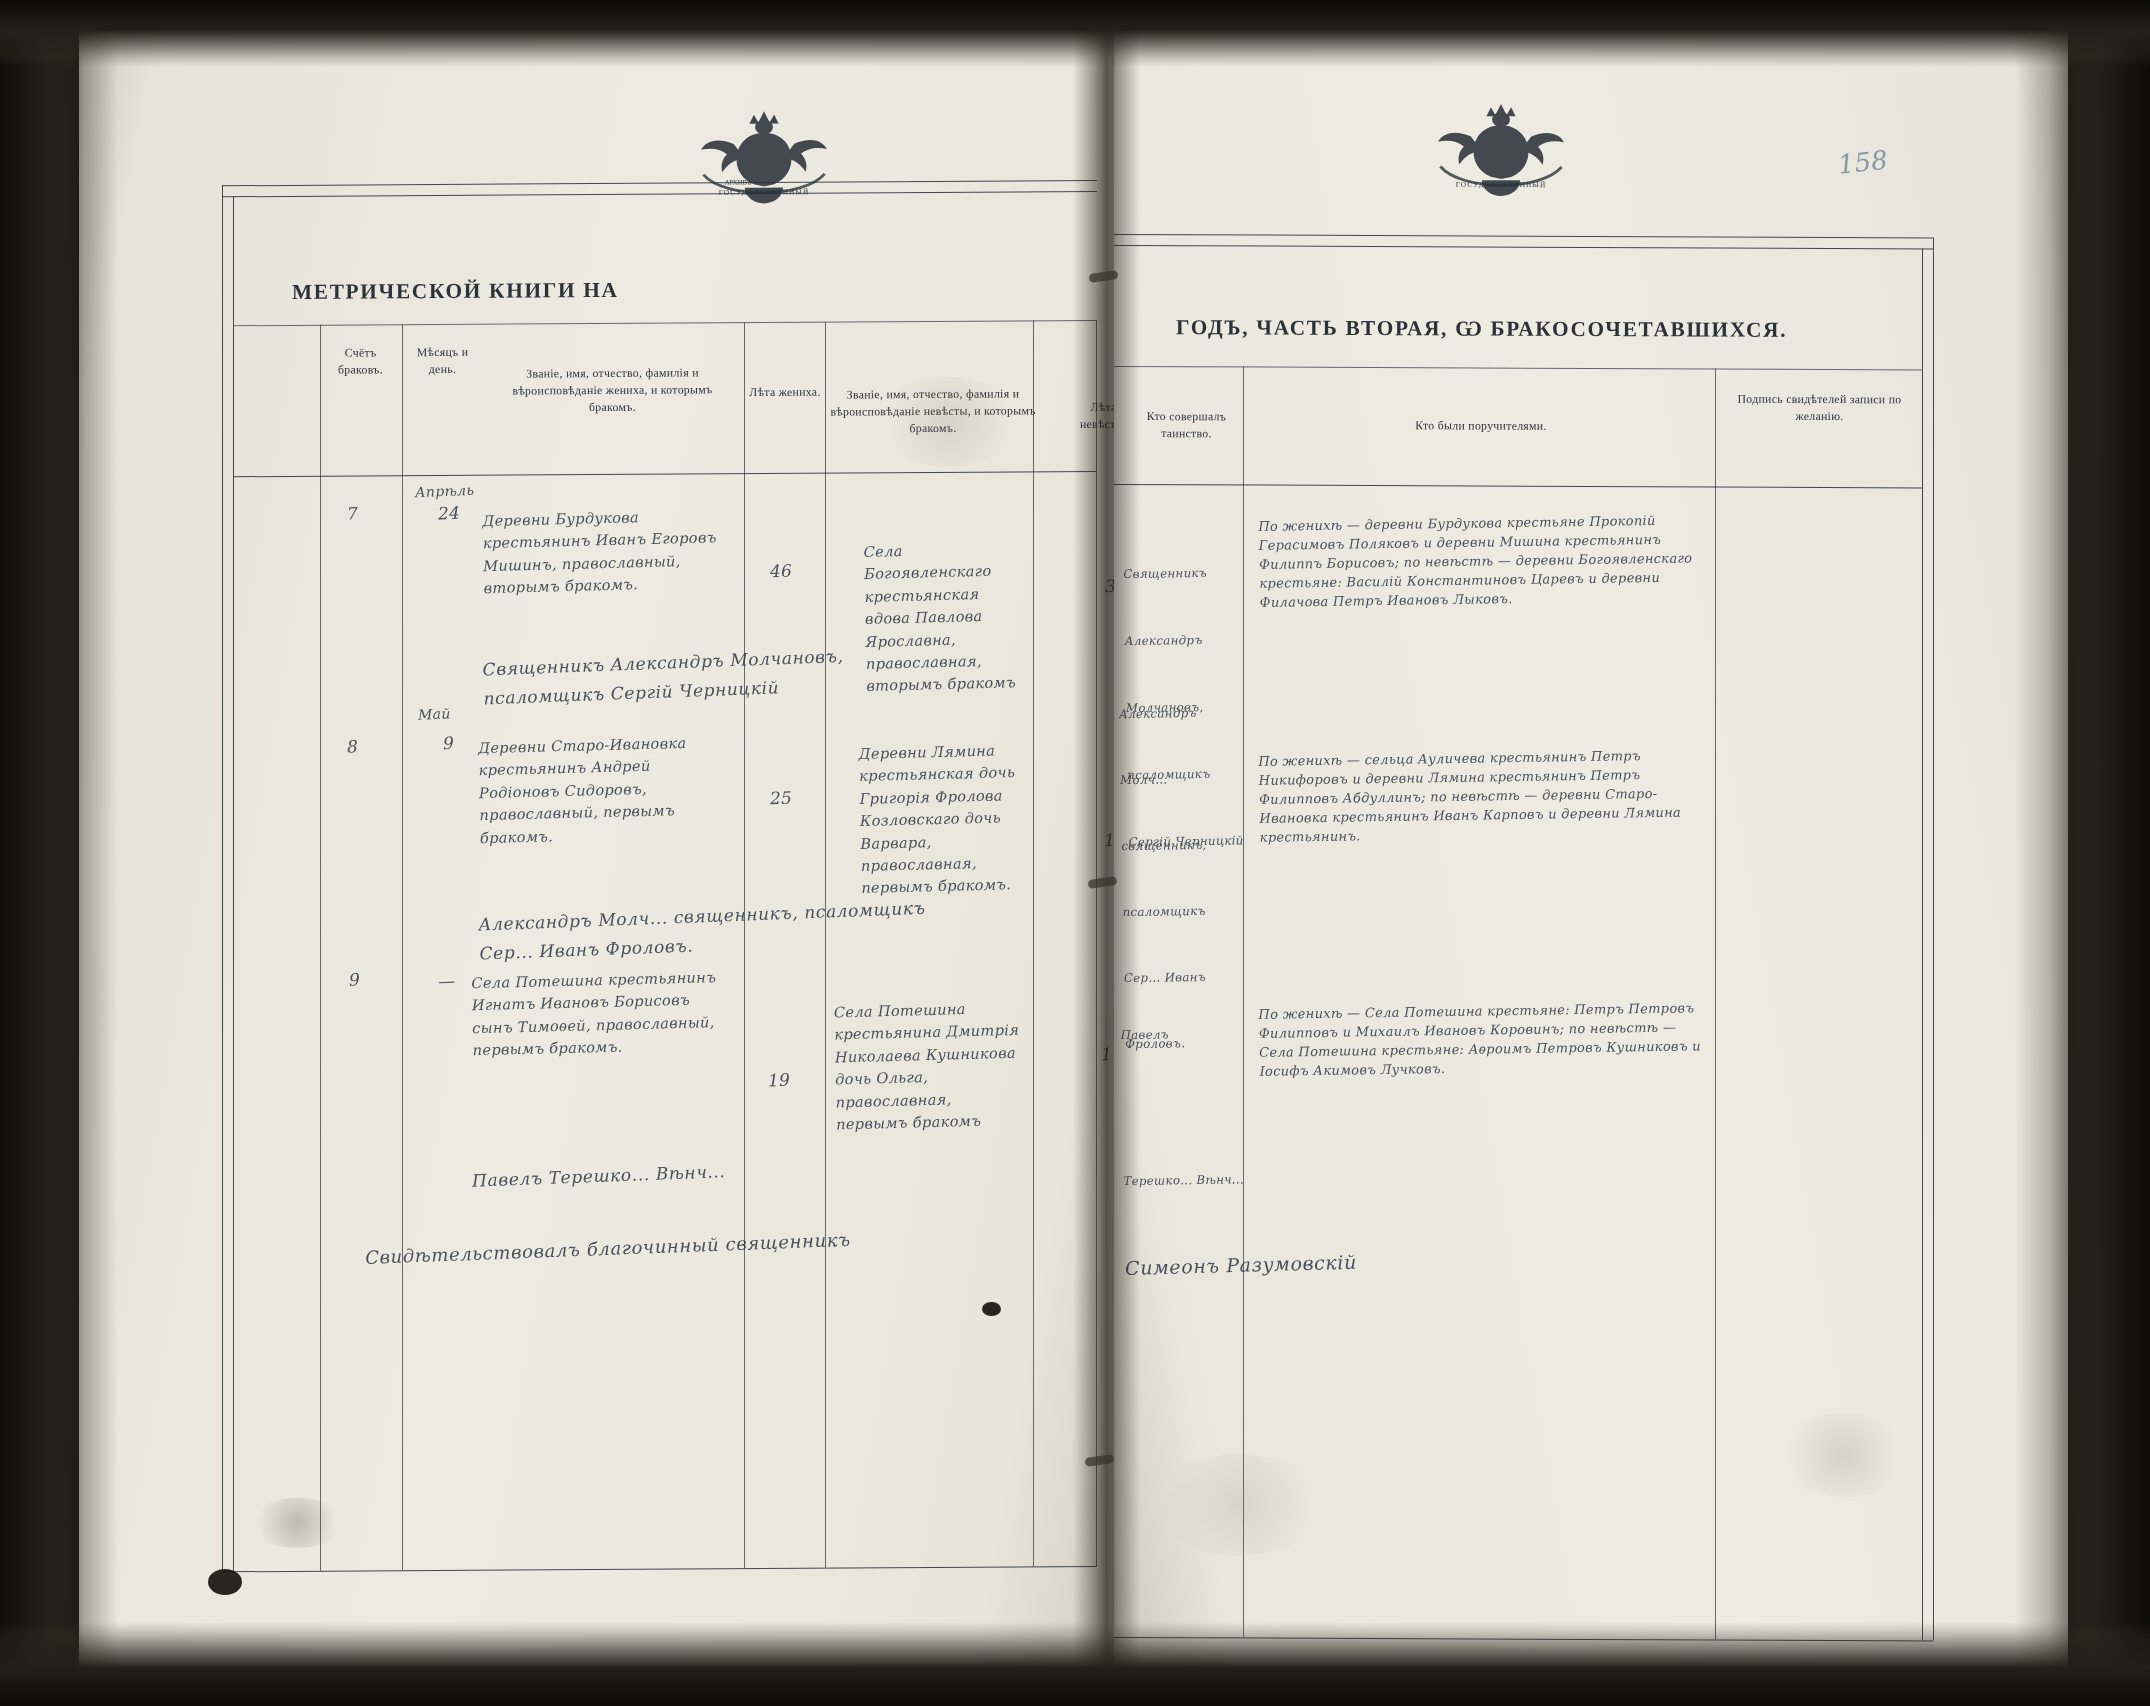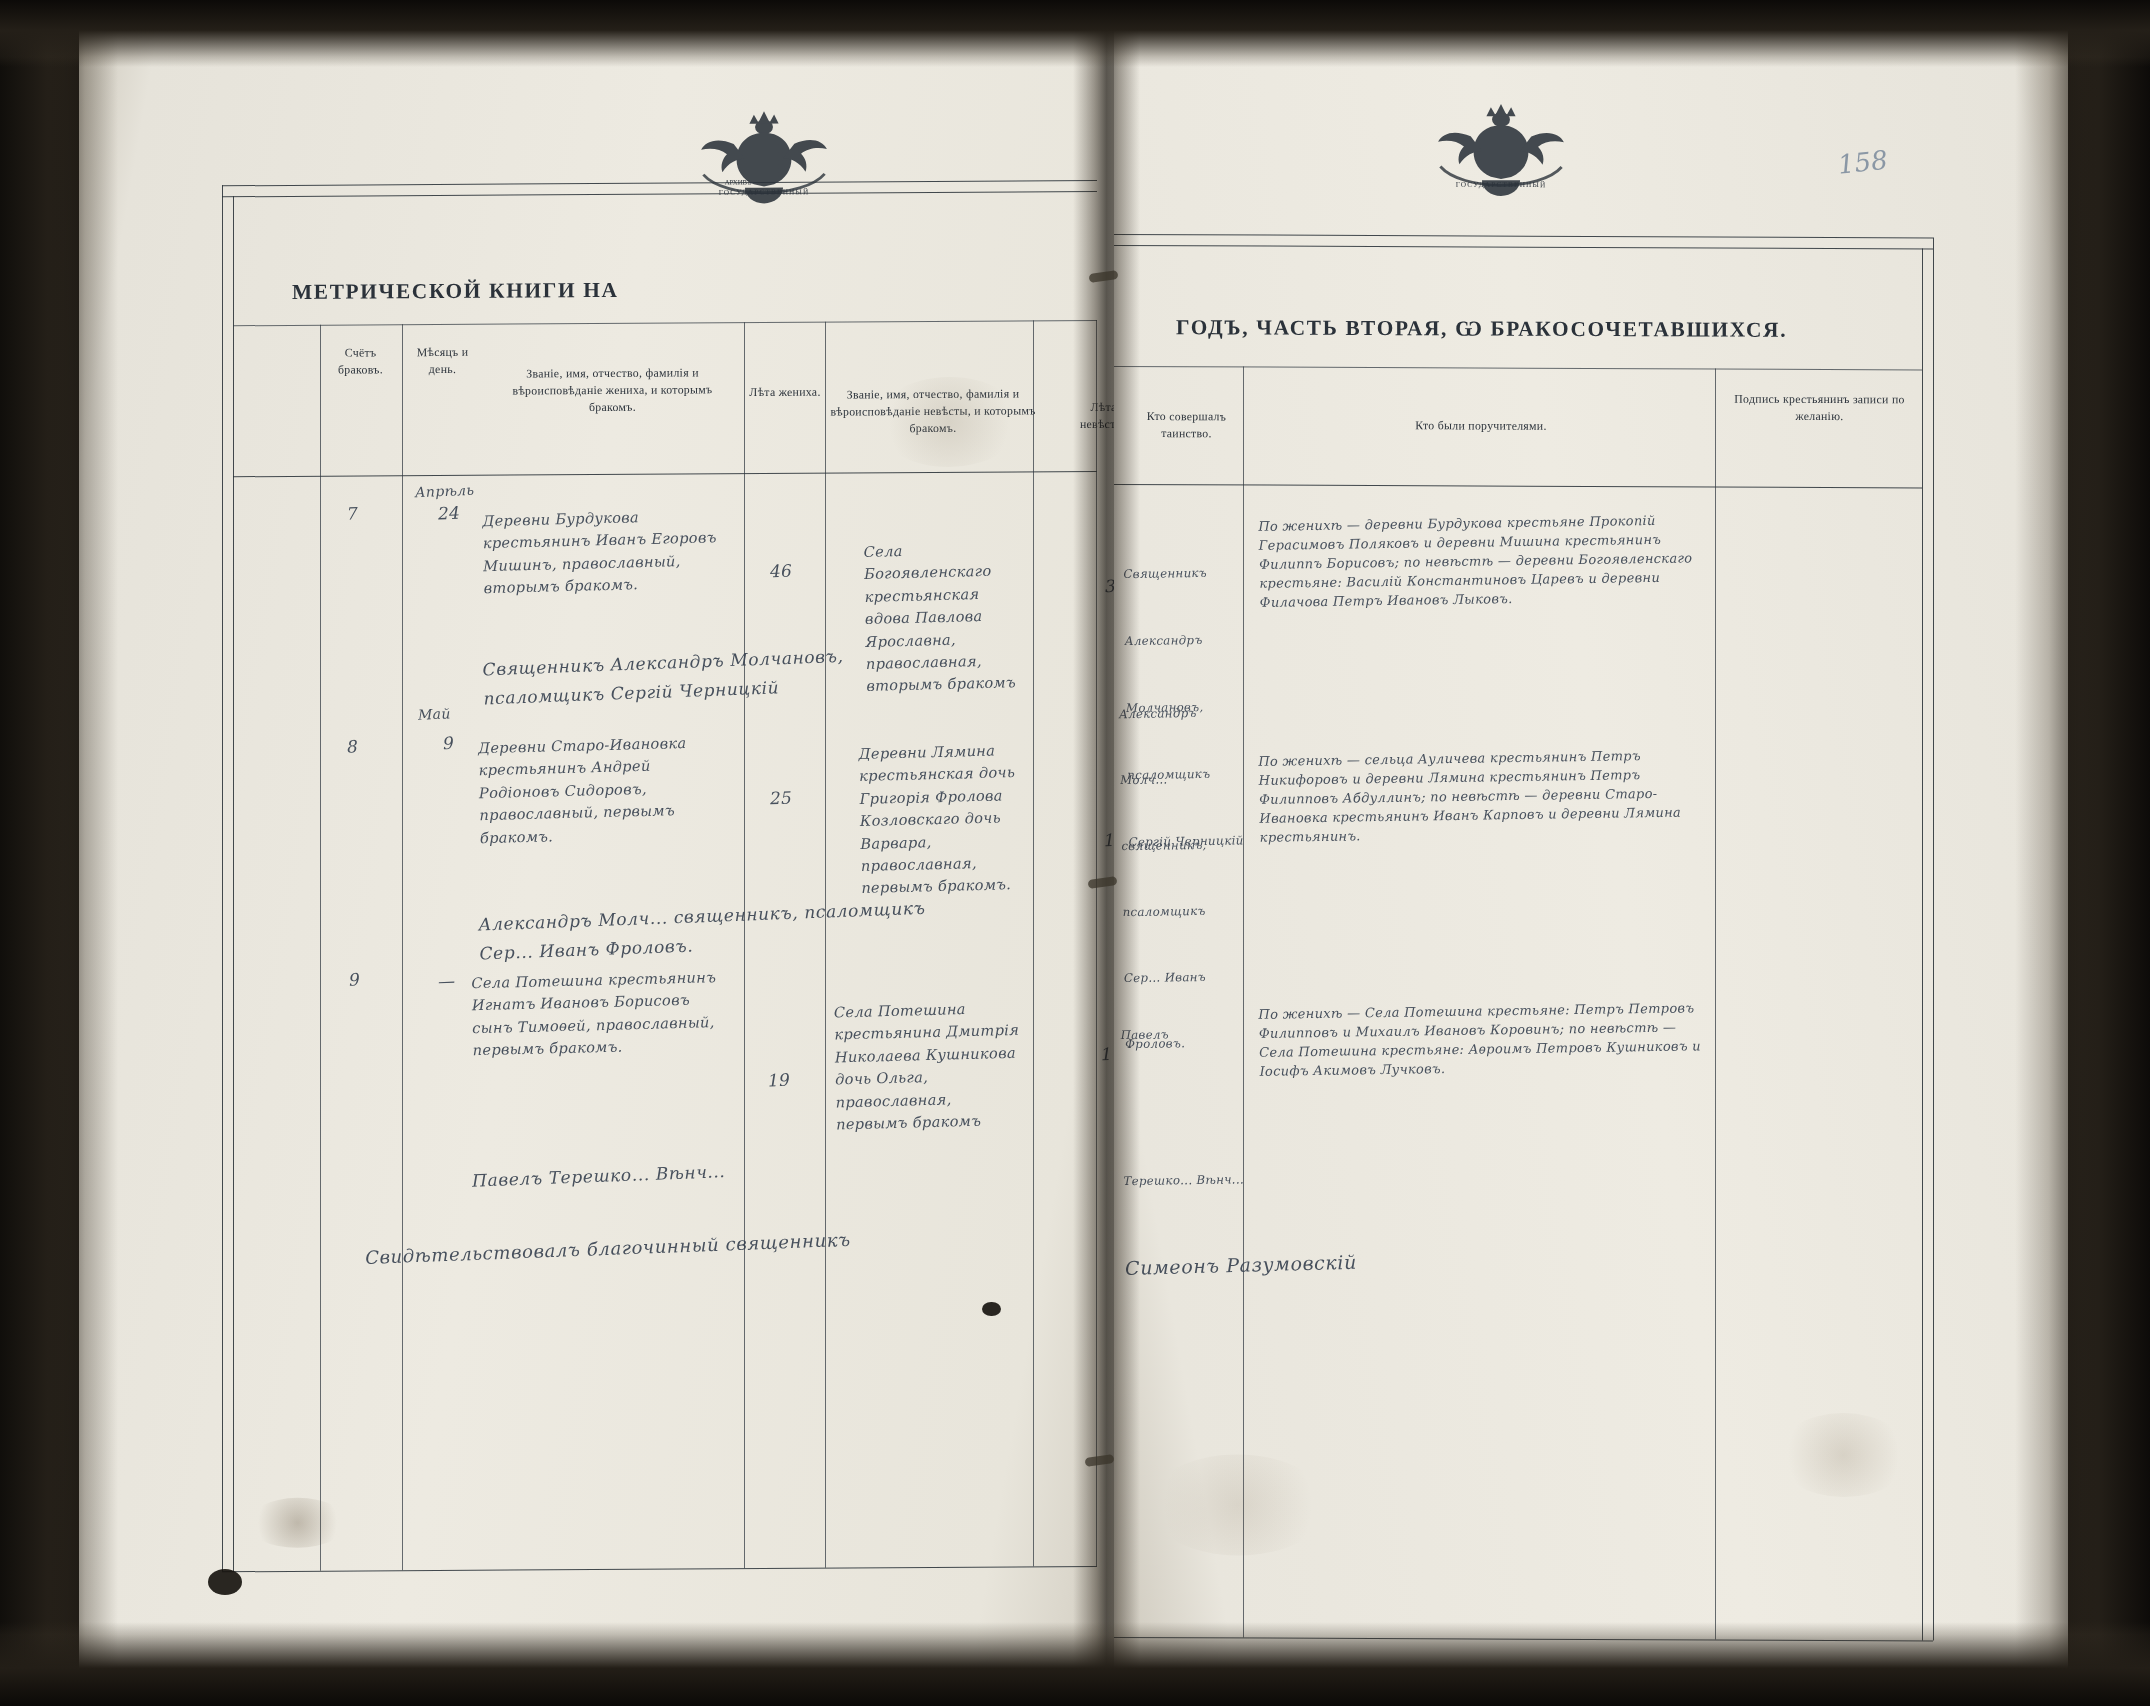--- a/index.html
+++ b/index.html
@@ -321,21 +321,21 @@
 
       <div class="ruled hline" style="left:0px; top:348px; width:808px;"></div>
       <div class="ruled hline thick" style="left:0px; top:466px; width:808px;"></div>
 
       <div class="ruled vline" style="left:129px; top:348px; height:1271px;"></div>
       <div class="ruled vline" style="left:601px; top:348px; height:1271px;"></div>
 
       <div class="colhead" style="left:19px; top:390px; width:107px;">Кто совершалъ
 таинство.</div>
       <div class="colhead" style="left:137px; top:398px; width:460px;">Кто были поручителями.</div>
-      <div class="colhead" style="left:606px; top:370px; width:199px;">Подпись крестьянинъ
+      <div class="colhead" style="left:606px; top:370px; width:199px;">Подпись свидѣтелей
 записи по желанію.</div>
 
       <div class="hand small" style="left:12.3px; top:522px; width:118px; font-size:11.8px; line-height:67px;">Священникъ Александръ Молчановъ, псаломщикъ Сергій Черницкій</div>
       <div class="hand small" style="left:145px; top:494px; width:443px;">По женихѣ — деревни Бурдукова крестьяне Прокопій Герасимовъ Поляковъ и деревни Мишина крестьянинъ Филиппъ Борисовъ; по невѣстѣ — деревни Богоявленскаго крестьяне: Василій Константиновъ Царевъ и деревни Филачова Петръ Ивановъ Лыковъ.</div>
 
       <div class="hand small" style="left:7.9px; top:662px; width:121px; font-size:11.8px; line-height:66px;">Александръ Молч... священникъ, псаломщикъ Сер... Иванъ Фроловъ.</div>
       <div class="hand small" style="left:145px; top:729px; width:443px;">По женихѣ — сельца Ауличева крестьянинъ Петръ Никифоровъ и деревни Лямина крестьянинъ Петръ Филипповъ Абдуллинъ; по невѣстѣ — деревни Старо-Ивановка крестьянинъ Иванъ Карповъ и деревни Лямина крестьянинъ.</div>
 
       <div class="hand small" style="left:7.9px; top:943px; width:121px; font-size:11.8px; line-height:146px;">Павелъ Терешко... Вѣнч...</div>
       <div class="hand small" style="left:145px; top:982px; width:443px;">По женихѣ — Села Потешина крестьяне: Петръ Петровъ Филипповъ и Михаилъ Ивановъ Коровинъ; по невѣстѣ — Села Потешина крестьяне: Аѳроимъ Петровъ Кушниковъ и Іосифъ Акимовъ Лучковъ.</div>

